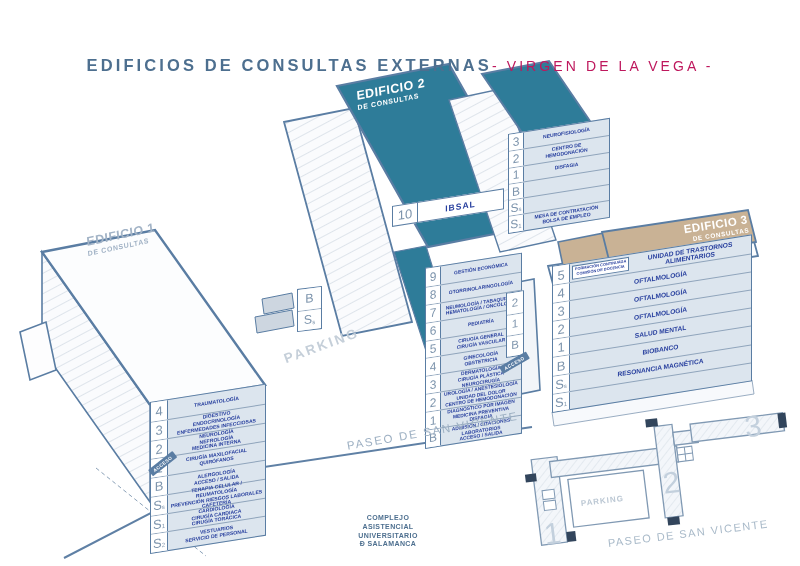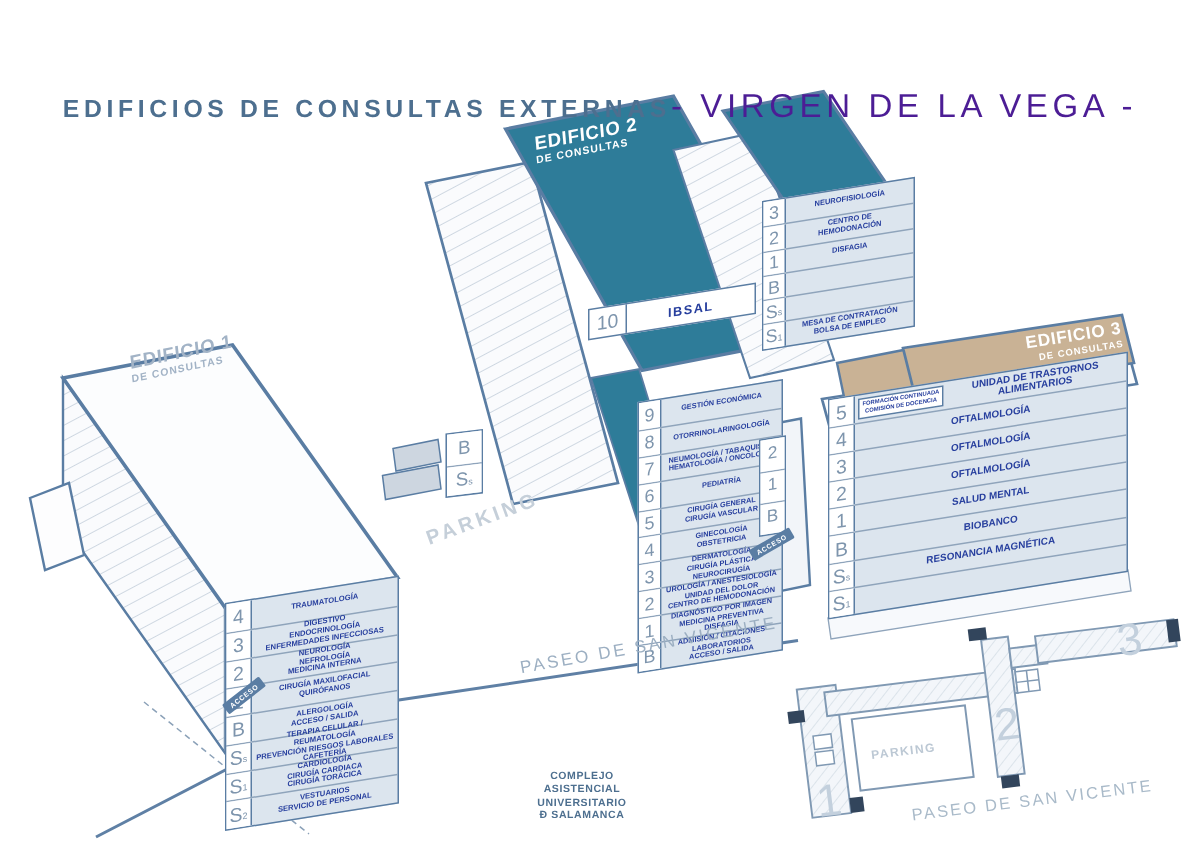--- a/index.html
+++ b/index.html
@@ -4,21 +4,21 @@
 <style>
   html,body{margin:0;padding:0;background:#fff;}
   .scene{position:relative;width:800px;height:566px;overflow:hidden;background:#fff;
          font-family:"Liberation Sans",sans-serif;}
   .scene svg{position:absolute;left:0;top:0;}
 
   
   .hdr{position:absolute;top:20px;left:0;right:0;display:flex;justify-content:center;
        align-items:baseline;gap:0;white-space:nowrap;text-align:right;}
   .hdr .main{font-size:16.5px;font-weight:700;letter-spacing:3.1px;color:#4d6f8f;}
-  .hdr .sub{font-size:22px;font-weight:300;letter-spacing:3.1px;color:#4c1d95;margin-top:38px;}
+  .hdr .sub{font-size:14px;font-weight:300;letter-spacing:3.1px;color:#be185d;margin-top:38px;}
 
   
   .fl{position:absolute;transform-origin:0 0;background:#dce5ee;border:1.7px solid #5a7da3;
       box-sizing:border-box;}
   .frow{display:flex;height:var(--rh);box-sizing:border-box;align-items:stretch;}
   .frow + .frow{border-top:0.9px solid #8fa4bb;}
   .fnum{flex:0 0 var(--nw,15px);background:#fff;border-right:1.5px solid #5a7da3;
         color:#7e95ad;display:flex;align-items:center;justify-content:center;line-height:1;}
   .fnum .main{font-size:var(--ns,12px);}
   .fnum .subsc{font-size:6px;margin-top:5px;}

